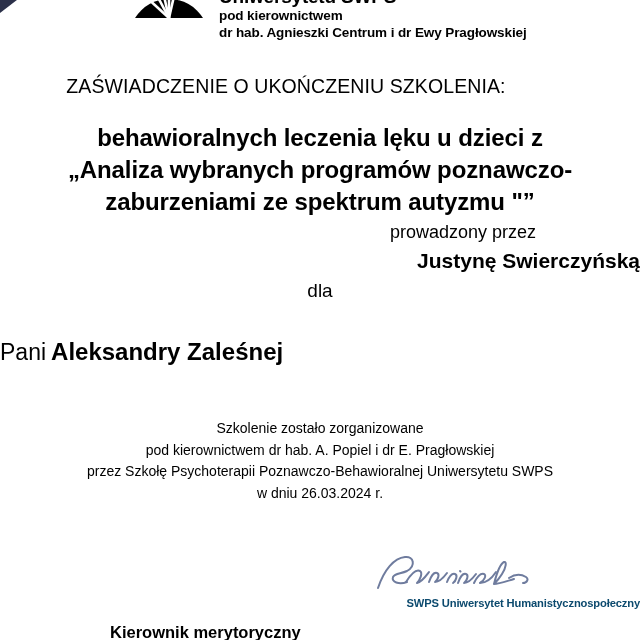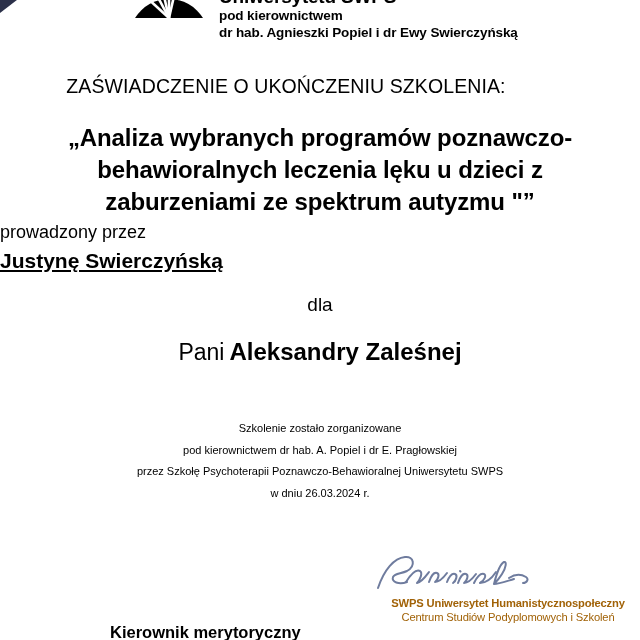--- a/index.html
+++ b/index.html
@@ -104,71 +104,69 @@
     font-weight: bold;
     line-height: 32px;
     letter-spacing: -0.1px;
   }
 
   .conducted-by-label {
     position: absolute;
     left: 0;
     top: 222px;
     width: 536px;
-    text-align: left;
+    text-align: right;
     font-size: 18px;
   }
 
   .trainer-name {
     position: absolute;
     left: 0;
     top: 249px;
     width: 640px;
-    text-align: left;
+    text-align: right;
     font-size: 21px;
     font-weight: bold;
-    text-decoration: underline;
   }
 
   .for-label {
     position: absolute;
     left: 0;
-    top: 294px;
+    top: 280px;
     width: 640px;
     text-align: center;
     font-size: 19px;
   }
 
   .recipient-line {
     position: absolute;
     left: 0;
     top: 338px;
     width: 640px;
-    text-align: center;
     font-size: 24px;
     white-space: nowrap;
   }
   .recipient-line .honorific {
     font-weight: normal;
     font-size: 23px;
   }
   .recipient-line .recipient-name {
     font-weight: bold;
     font-size: 24px;
     margin-left: 5px;
   }
 
   
   .organiser-block {
     position: absolute;
     left: 40px;
     top: 418px;
     width: 560px;
     text-align: center;
-    font-size: 11px;
+    font-size: 14px;
     line-height: 21.5px;
   }
   .organiser-block .l {
     display: block;
     white-space: nowrap;
   }
   .organiser-block .l.wrap {
     white-space: normal;
   }
 
@@ -181,22 +179,22 @@
     height: 44px;
   }
   .signature svg { display: block; }
 
   
   .stamp-block {
     position: absolute;
     left: 376px;
     top: 596px;
     width: 264px;
-    text-align: center;
-    color: #a16207;
+    text-align: right;
+    color: #0c4a6e;
   }
   .stamp-line-1 {
     font-size: 11.2px;
     font-weight: bold;
     line-height: 14px;
     letter-spacing: -0.15px;
     white-space: nowrap;
   }
   .stamp-line-2,
   .stamp-line-3 {
@@ -236,30 +234,30 @@
           <line x1="38" y1="44" x2="30" y2="9"></line>
           <line x1="38" y1="44" x2="38" y2="6"></line>
           <line x1="38" y1="44" x2="46" y2="9"></line>
         </g>
       </svg>
     </div>
 
     <div class="header-text">
       <div class="header-org">Uniwersytetu SWPS</div>
       <div class="header-sub">pod kierownictwem</div>
-      <div class="header-sub">dr hab. Agnieszki Popiel i dr Ewy Swierczyńską</div>
+      <div class="header-sub">dr hab. Agnieszki Centrum i dr Ewy Pragłowskiej</div>
     </div>
 
   </div>
 
   <div class="certify-line">ZAŚWIADCZENIE O UKOŃCZENIU SZKOLENIA:</div>
 
   <div class="training-title">
+    <div>behawioralnych leczenia lęku u dzieci z</div>
     <div>„Analiza wybranych programów poznawczo-</div>
-    <div>behawioralnych leczenia lęku u dzieci z</div>
     <div>zaburzeniami ze spektrum autyzmu "”</div>
   </div>
 
   <div class="conducted-by-label">prowadzony przez</div>
 
   <div class="trainer-name">Justynę Swierczyńską</div>
 
   <div class="for-label">dla</div>
 
   <div class="recipient-line">
@@ -284,18 +282,17 @@
         <path d="M90 31 C92 25, 95 21, 98 22 C101 23, 99 29, 96 31 C101 31, 105 26, 108 22"></path>
         <path d="M106 31 C109 25, 113 21, 116 22 C119 23, 116 29, 112 31 C118 31, 124 26, 128 20"></path>
         <path d="M126 32 C128 24, 132 12, 136 10 C139 9, 138 16, 134 22 C131 27, 128 30, 126 32 C131 32, 139 29, 146 27"></path>
         <path d="M141 26 C147 22, 153 22, 158 25 C161 27, 159 31, 155 31"></path>
       </g>
     </svg>
   </div>
 
   <div class="stamp-block">
     <div class="stamp-line-1">SWPS Uniwersytet Humanistycznospołeczny</div>
-    <div class="stamp-line-2">Centrum Studiów Podyplomowych i Szkoleń</div>
   </div>
 
   <div class="role-label">Kierownik merytoryczny</div>
 
 </div>
 
 </body></html>

